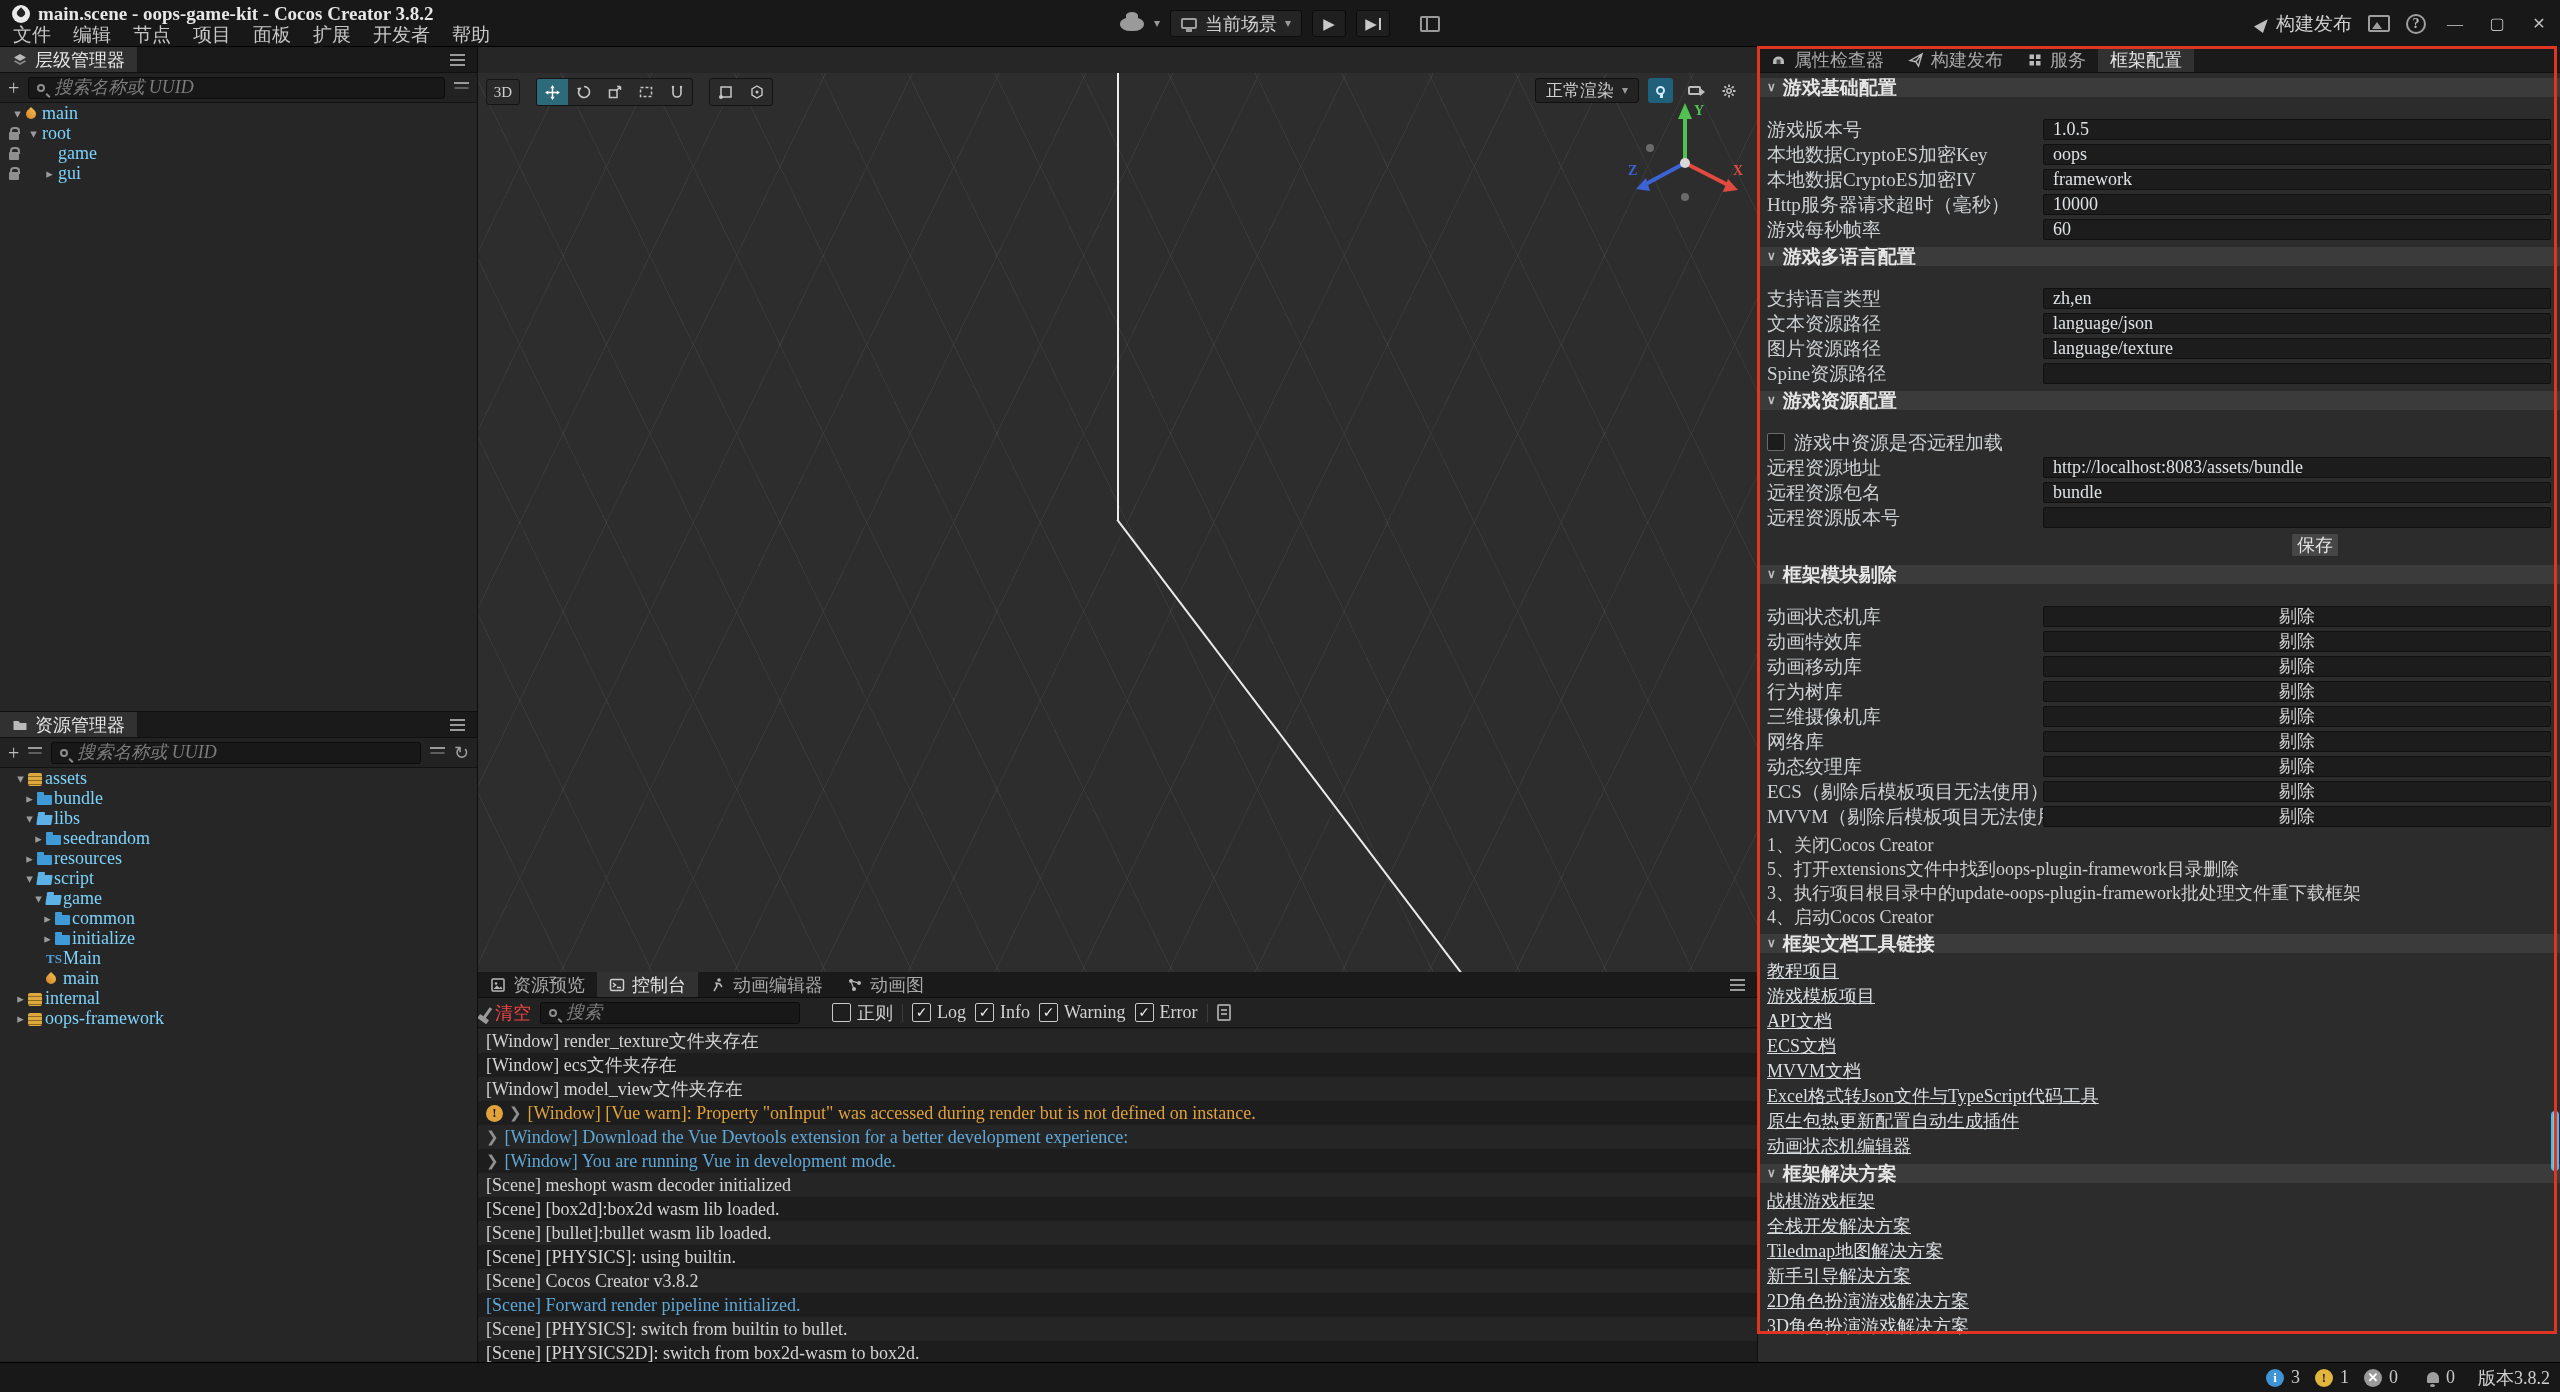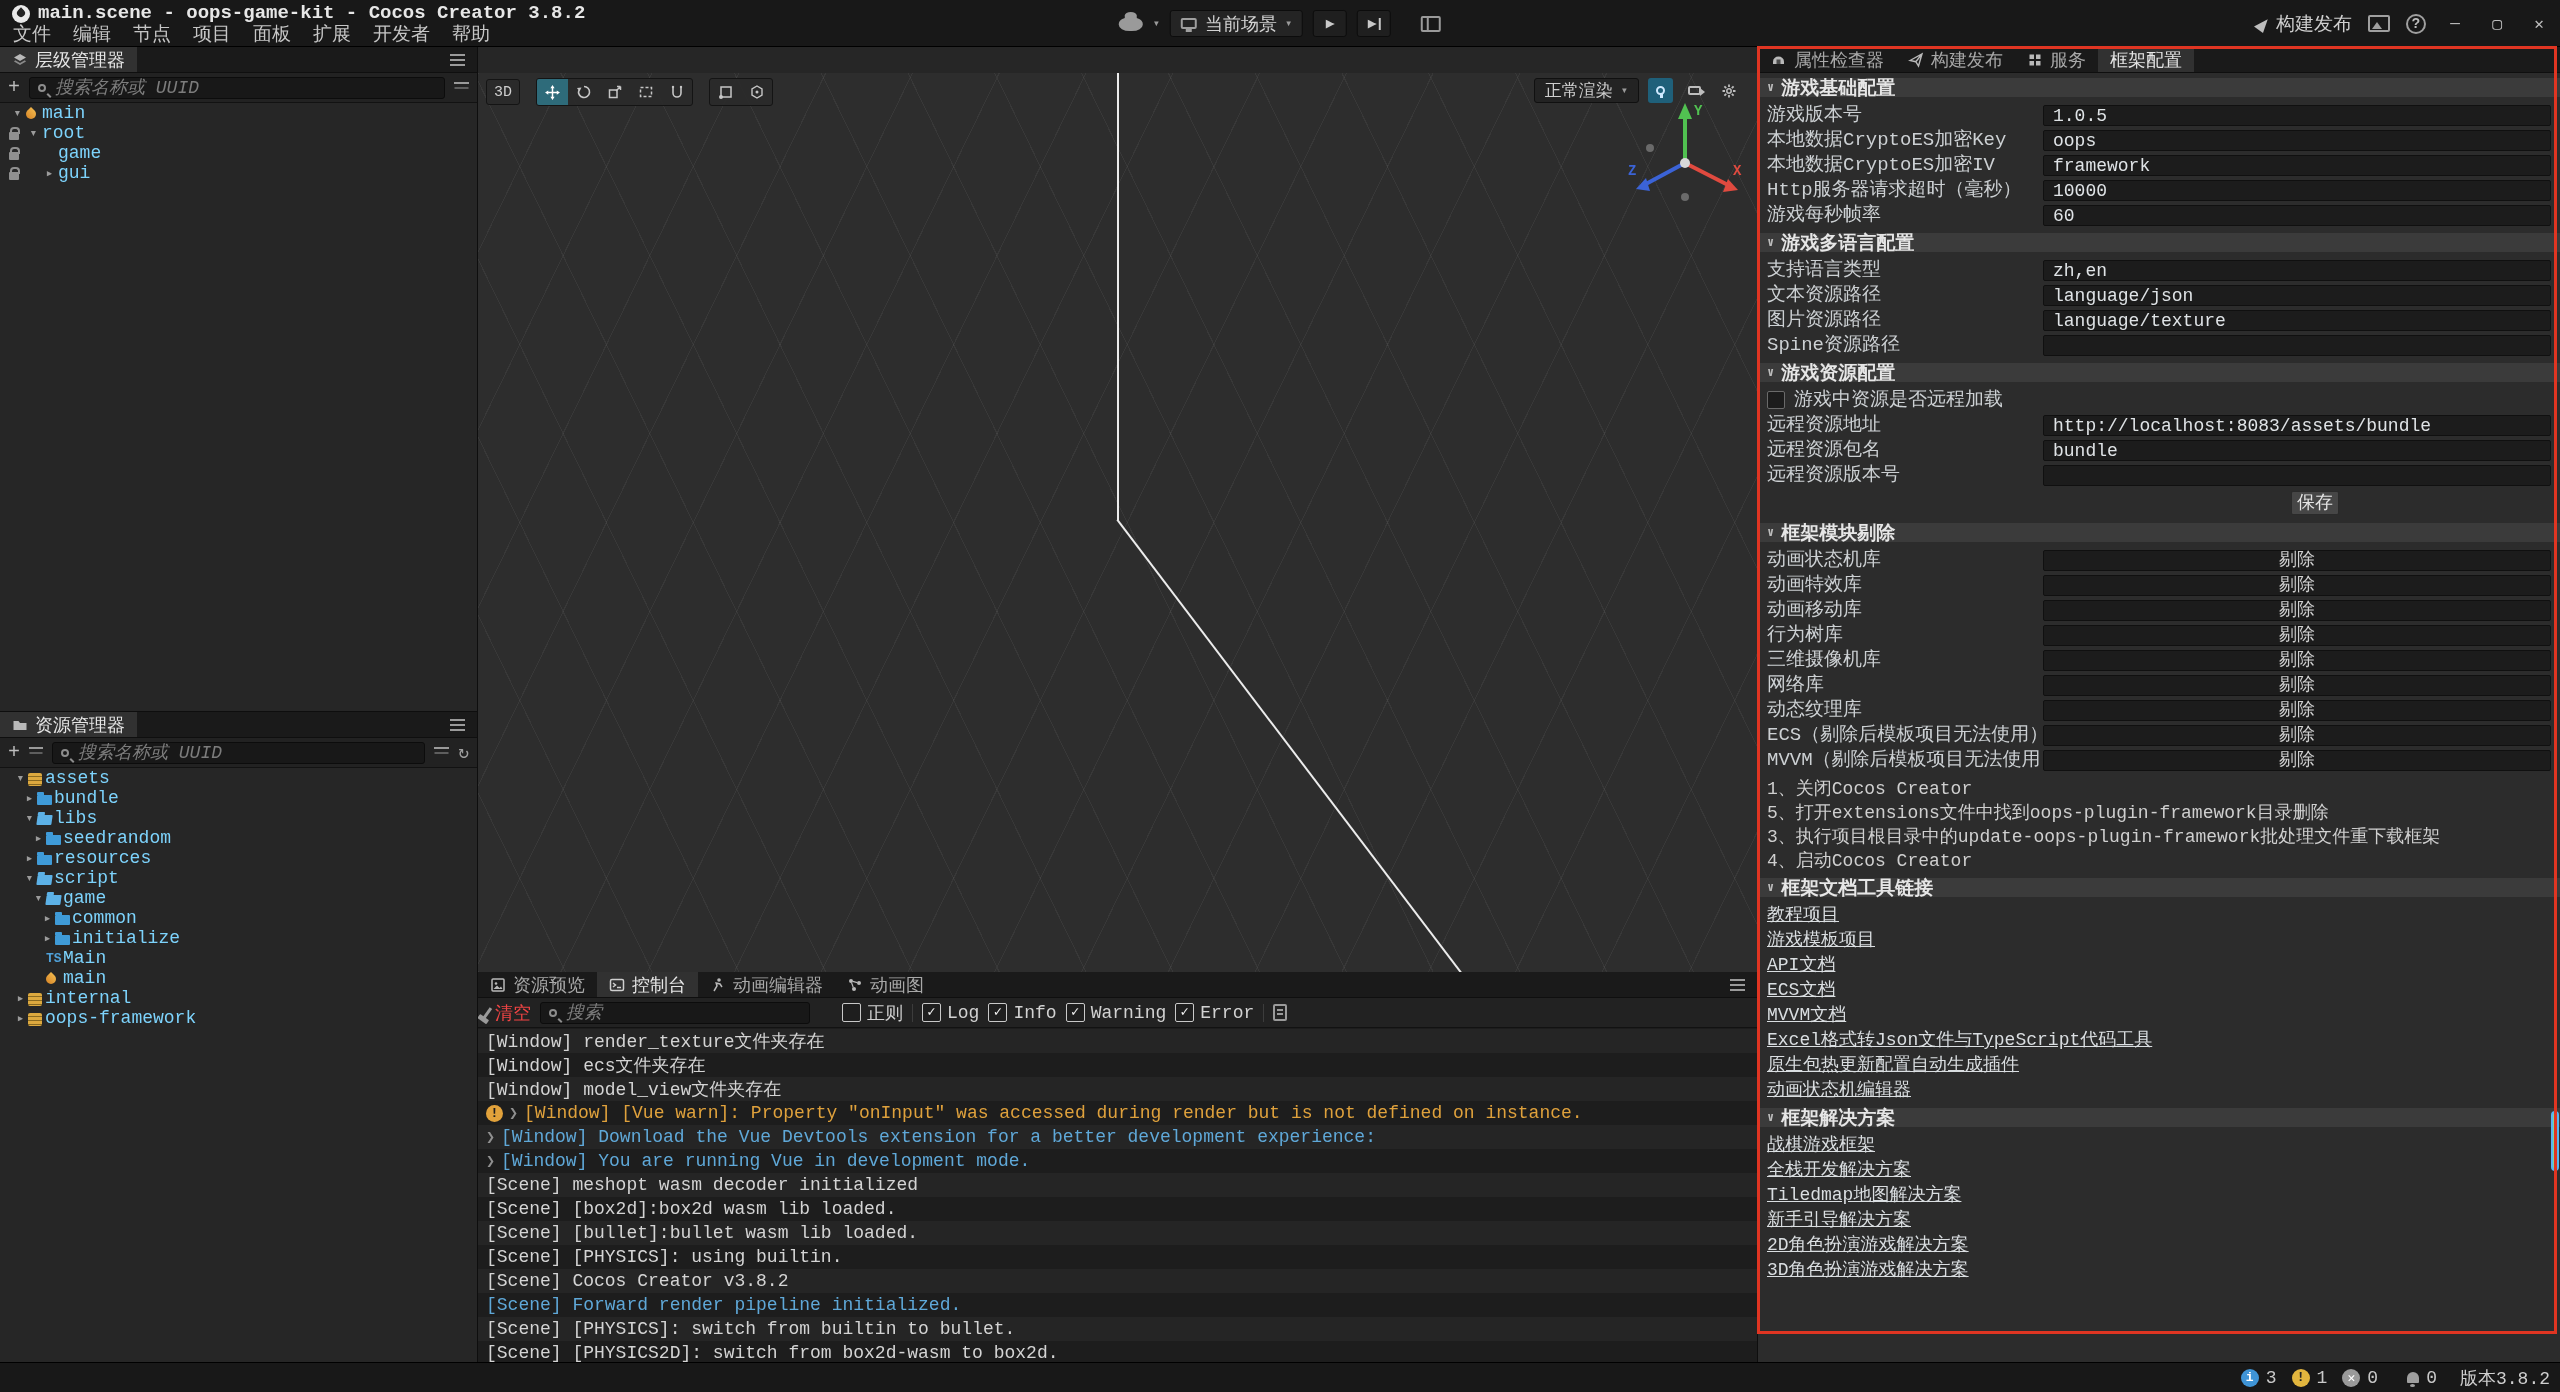--- a/index.html
+++ b/index.html
@@ -1,18 +1,18 @@
 <!DOCTYPE html>
 <html><head>
 <meta charset="utf-8">
 <style>
   html,body{margin:0;padding:0;background:#0b0b0b;}
   *{box-sizing:border-box;}
   #app{position:relative;width:2560px;height:1392px;background:#0e0e0e;overflow:hidden;
-       font-family:Liberation Mono, monospace;color:#cccccc;font-size:19px;
+       font-family:Liberation Serif, serif;color:#cccccc;font-size:19px;
        -webkit-user-select:none;user-select:none;}
 
   
   #titlebar{position:absolute;left:0;top:0;width:2560px;height:47px;background:#181818;border-bottom:1px solid #000;z-index:20;}
   .app-icon{position:absolute;left:12px;top:5px;width:18px;height:18px;border-radius:50%;background:#e9e9e9;}
   .app-icon::after{content:"";position:absolute;left:5px;top:4px;width:8px;height:8px;background:#222;
        border-radius:0 50% 50% 50%;transform:rotate(45deg);}
   #window-title{position:absolute;left:38px;top:3px;height:21px;line-height:21px;font-size:19px;font-weight:600;color:#e7e7e7;white-space:nowrap;}
   #menubar{position:absolute;left:2px;top:24px;height:22px;display:flex;}
   .menu-item{padding:0 11px;line-height:22px;font-size:19px;color:#c6c6c6;cursor:pointer;}
@@ -113,21 +113,21 @@
   .log-arrow{color:#8f8f8f;font-size:15px;}
   .warn-badge{width:17px;height:17px;border-radius:50%;background:#e2a23b;color:#1d1d1d;font-weight:700;font-size:13px;
               display:flex;align-items:center;justify-content:center;flex:0 0 auto;}
 
   
   #inspector{background:#2c2c2c;}
   #insp-content{position:absolute;left:0;right:0;top:26px;bottom:0;overflow:hidden;}
   .insp-header{height:19px;background:#3b3b3b;margin-top:5px;display:flex;align-items:center;padding-left:9px;gap:7px;
                font-weight:600;font-size:19px;color:#e6e6e6;cursor:pointer;}
   .insp-header .hchev{font-size:12px;color:#bdbdbd;}
-  .insp-rows{margin-top:6px;}
+  .insp-rows{margin-top:20px;}
   .insp-row{height:25px;position:relative;}
   .insp-label{position:absolute;left:9px;top:0;line-height:25px;color:#ccd0d3;font-size:19px;white-space:nowrap;}
   .insp-input{position:absolute;left:285px;right:9px;top:2px;height:21px;background:#1c1c1c;border:1px solid #101010;
               border-radius:2px;color:#dfe3e6;font-size:18px;padding:0 9px;font-family:inherit;outline:none;}
   .module-btn{position:absolute;left:285px;right:9px;top:2px;height:21px;background:#1c1c1c;border:1px solid #101010;
               border-radius:2px;color:#d0d0d0;text-align:center;line-height:19px;font-size:18px;cursor:pointer;}
   .insp-check{position:absolute;left:9px;top:3px;width:18px;height:18px;background:#1c1c1c;border:1px solid #6a6a6a;border-radius:2px;cursor:pointer;}
   .check-label{position:absolute;left:36px;top:0;line-height:25px;color:#ccd0d3;font-size:19px;}
   .save-row{height:30px;position:relative;}
   .save-btn{position:absolute;left:533px;top:3px;width:48px;height:24px;background:#464646;border:1px solid #2a2a2a;border-radius:2px;

